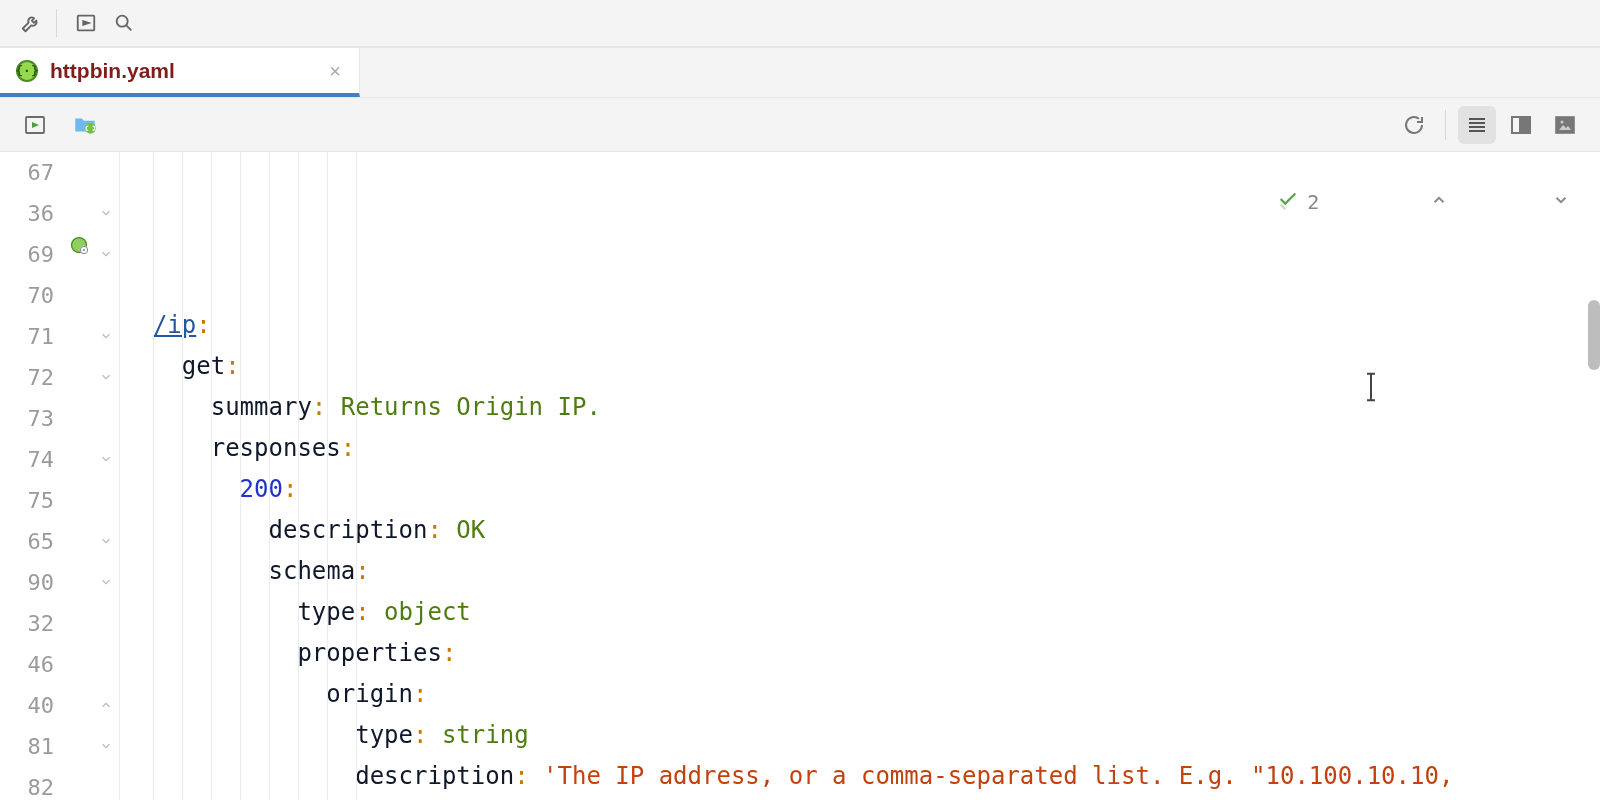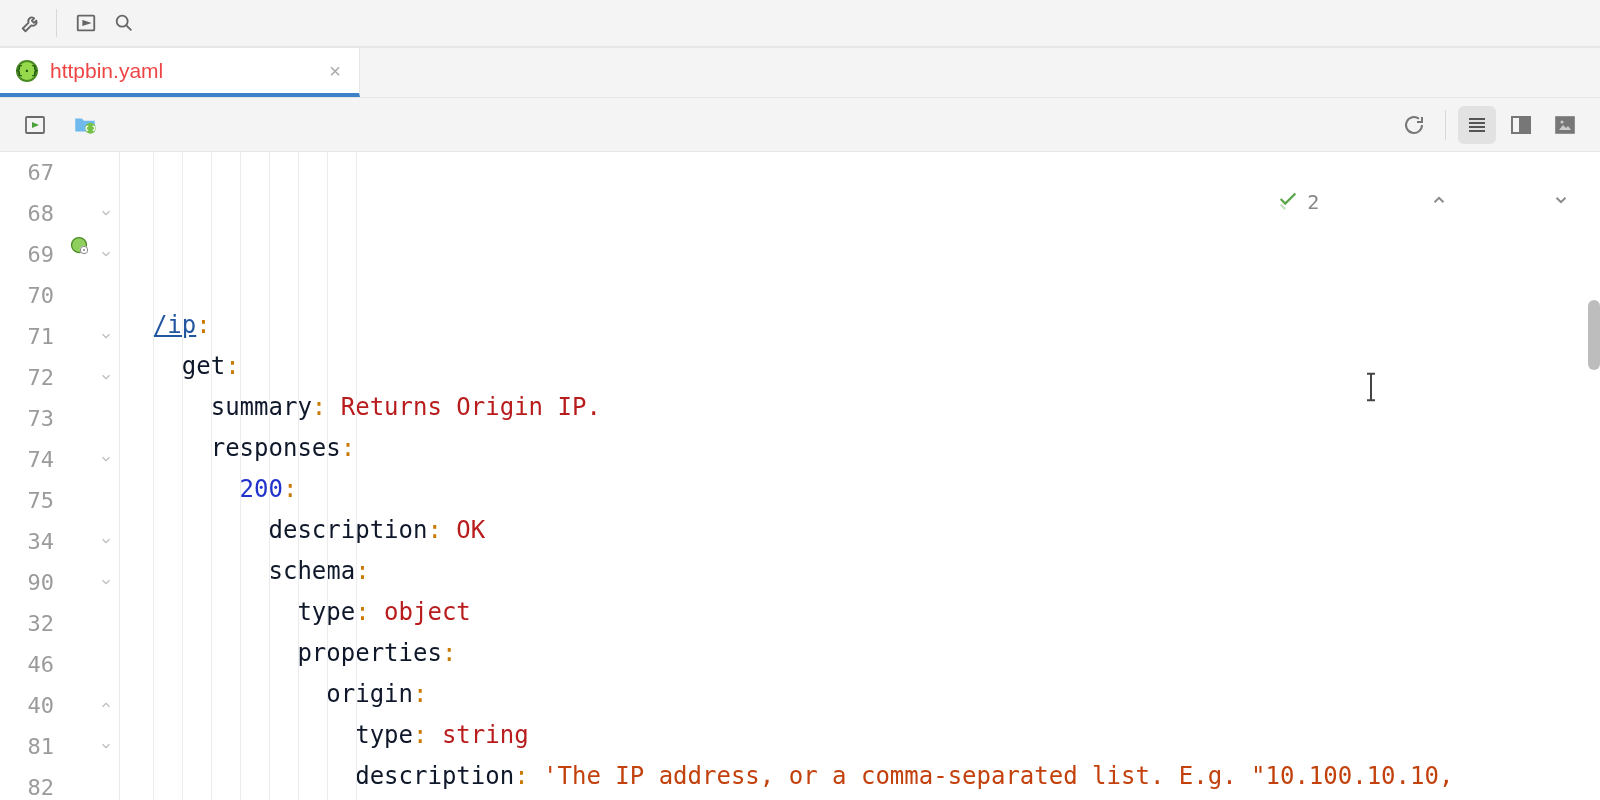--- a/index.html
+++ b/index.html
@@ -60,21 +60,22 @@
     border: 2px solid #4a8a22;
     display: inline-flex;
     align-items: center; justify-content: center;
     color: #255d12;
     font-size: 13px;
     font-weight: bold;
     font-family: monospace;
   }
   .tab-label {
     font-size: 21px;
-    color: #ef4444;
+    color: #7f1d1d;
+    font-weight: bold;
   }
   .tab-close {
     margin-left: auto;
     color: #a8a8a8;
     font-size: 20px;
     line-height: 1;
   }
 
   
   .toolbar-row2 {
@@ -156,21 +157,21 @@
     line-height: 41px;
   }
   .gutter-nums .line, .gutter-fold .line, .gutter-icons .line {
     display: block;
   }
   .tok-key   { color: #0f172a; }
   .tok-path  { color: #2455a0; text-decoration: underline; }
   .tok-colon { color: #c97800; }
   .tok-num   { color: #2233cc; text-align: center; }
   .tok-str   { color: #c2410c; }
-  .tok-plain { color: #b91c1c; }
+  .tok-plain { color: #4d7c0f; }
 
   
   .indent-guide {
     position: absolute;
     width: 1px;
     background: #ececec;
     top: 0; bottom: 0;
   }
 
   
@@ -278,29 +279,29 @@
         <path d="M6 17l4-5 3 3 2-2 3 4z" fill="#ccc" stroke="none"></path>
         <circle cx="9" cy="9" r="1.5" fill="#ccc" stroke="none"></circle>
       </svg>
     </span>
   </div>
 </div>
 
 <div class="editor-wrap">
   <div class="gutter-nums" id="gut-nums">
       <div class="line">67</div>
-      <div class="line">68</div>
+      <div class="line">36</div>
       <div class="line">69</div>
       <div class="line">70</div>
       <div class="line">71</div>
       <div class="line">72</div>
       <div class="line">73</div>
       <div class="line">74</div>
       <div class="line">75</div>
-      <div class="line">34</div>
+      <div class="line">65</div>
       <div class="line">90</div>
       <div class="line">32</div>
       <div class="line">46</div>
       <div class="line">40</div>
       <div class="line">81</div>
       <div class="line">82</div>
     </div>
   <div class="gutter-icons" id="gut-icons">
       <div class="line"></div>
       <div class="line"></div>

